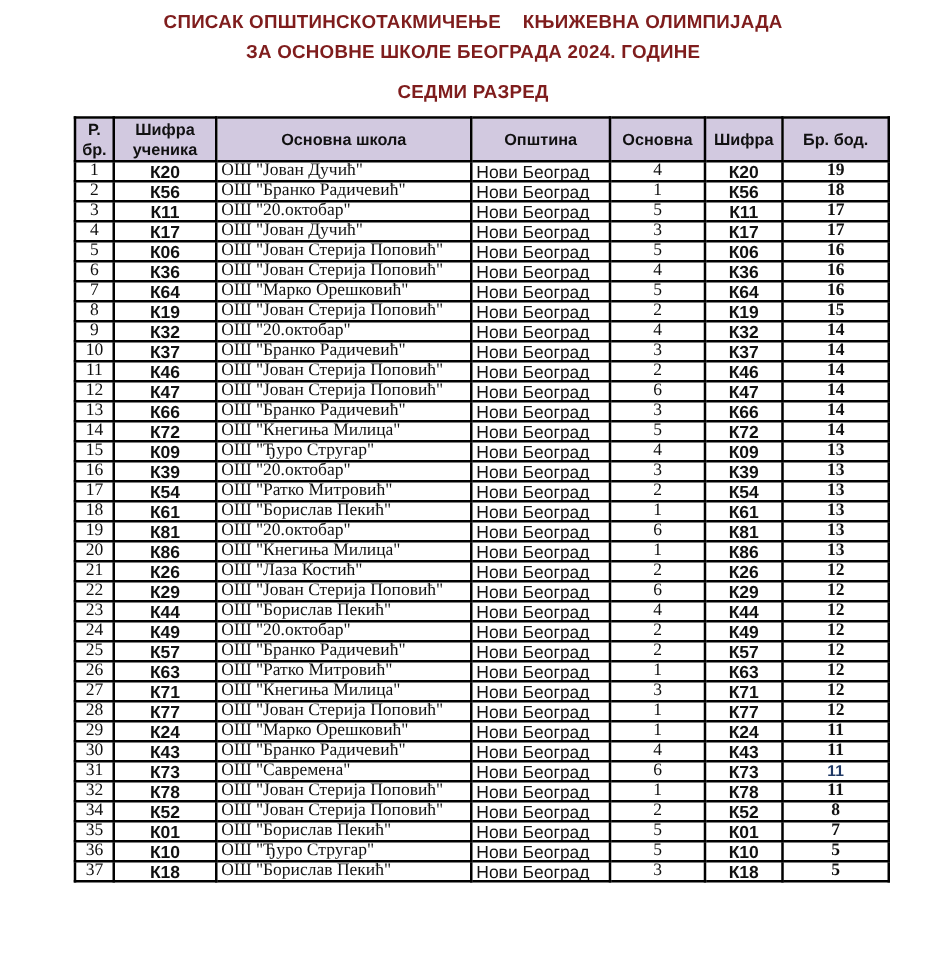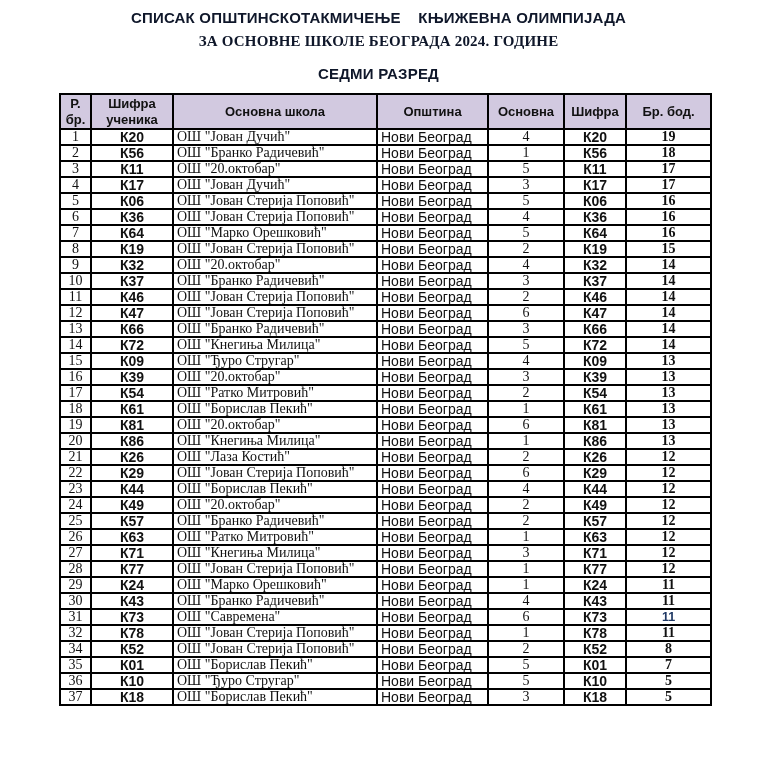--- a/index.html
+++ b/index.html
@@ -8,26 +8,26 @@
     width: 757px;
     height: 780px;
     overflow: hidden;
     background: #ffffff;
     font-family: "Liberation Sans", sans-serif;
   }
   .title-block { text-align: center; padding-top: 9px; }
   .title-line {
     font-weight: bold;
     font-size: 15px;
-    color: #0f172a;
+    color: #7f1d1d;
     white-space: pre;
     letter-spacing: 0.2px;
     font-family: "Liberation Sans", sans-serif;
   }
-  .t2 { margin-top: 7px; font-family: Liberation Serif, serif; }
+  .t2 { margin-top: 7px; }
   .t3 { margin-top: 15px; }
 
   table.results {
     border-collapse: collapse;
     table-layout: fixed;
     margin: 11px 0 0 59px;
     width: 651px;
   }
   table.results th, table.results td {
     border: 2px solid var(--border, #000);

